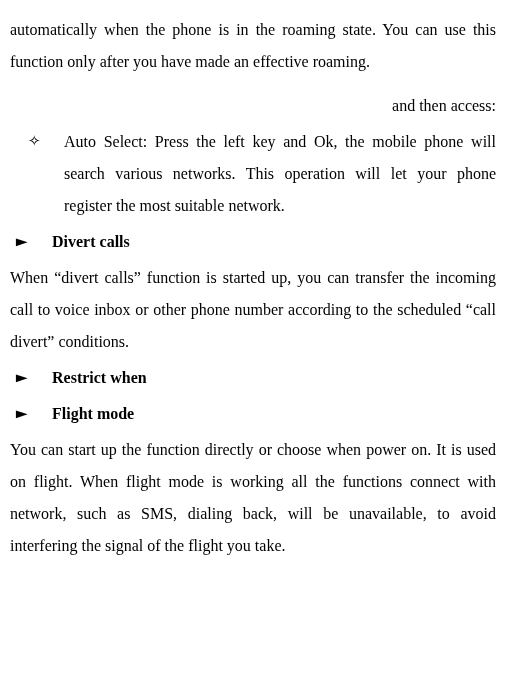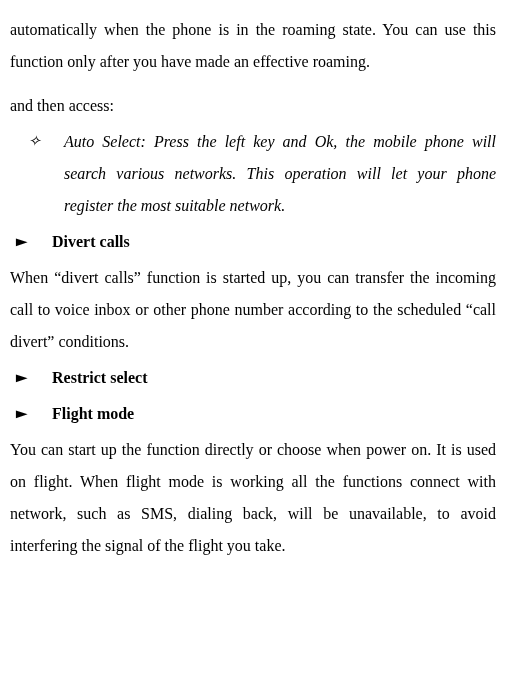--- a/index.html
+++ b/index.html
@@ -11,32 +11,32 @@
     color: #000;
     background: #fff;
     line-height: 2.0;
   }
   .para {
     text-align: justify;
     margin: 4px 0 4px 0;
   }
   .single-line {
     margin: 12px 0 4px 0;
+    text-align: right;
   }
   ul.diamond, ul.tri {
     list-style: none;
     margin: 0 0 4px 0;
     padding: 0;
   }
   ul.diamond > li {
     position: relative;
     padding-left: 54px;
     text-align: justify;
     margin-bottom: 4px;
-    font-style: italic;
   }
   ul.diamond > li::before {
     content: "\2727"; 
     position: absolute;
     left: 18px;
     top: 0;
     font-size: 15px;
   }
   ul.tri > li {
     position: relative;
@@ -65,17 +65,17 @@
   <li>Auto Select: Press the left key and Ok, the mobile phone will search various networks. This operation will let your phone register the most suitable network.</li>
 </ul>
 
 <ul class="tri">
   <li class="bold">Divert calls</li>
 </ul>
 
 <p class="para">When “divert calls” function is started up, you can transfer the incoming call to voice inbox or other phone number according to the scheduled “call divert” conditions.</p>
 
 <ul class="tri">
-  <li class="bold">Restrict select</li>
+  <li class="bold">Restrict when</li>
   <li class="bold">Flight mode</li>
 </ul>
 
 <p class="para">You can start up the function directly or choose when power on. It is used on flight. When flight mode is working all the functions connect with network, such as SMS, dialing back, will be unavailable, to avoid interfering the signal of the flight you take.</p>
 
 </body></html>

